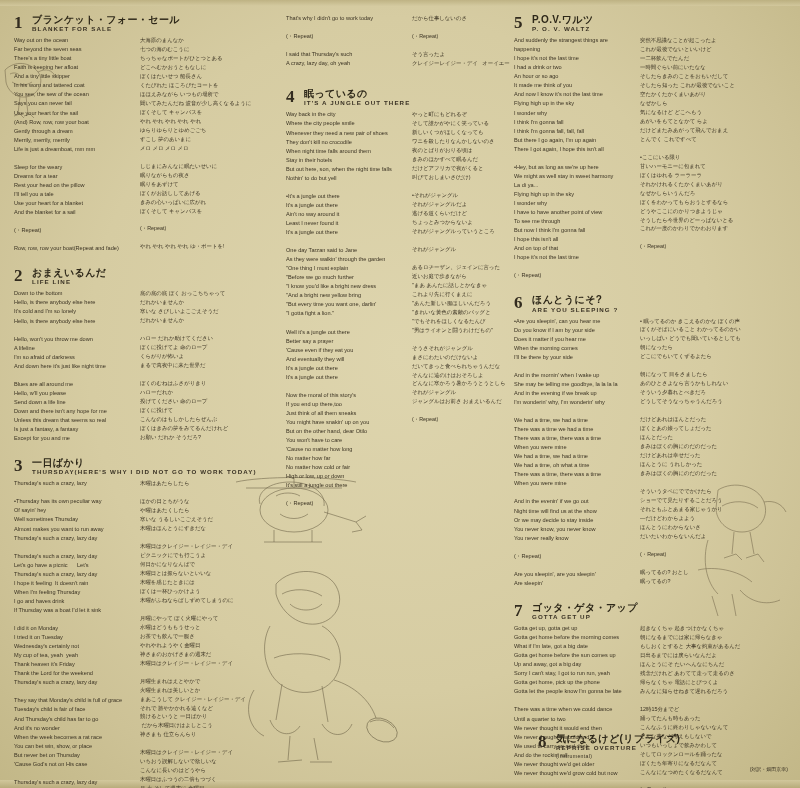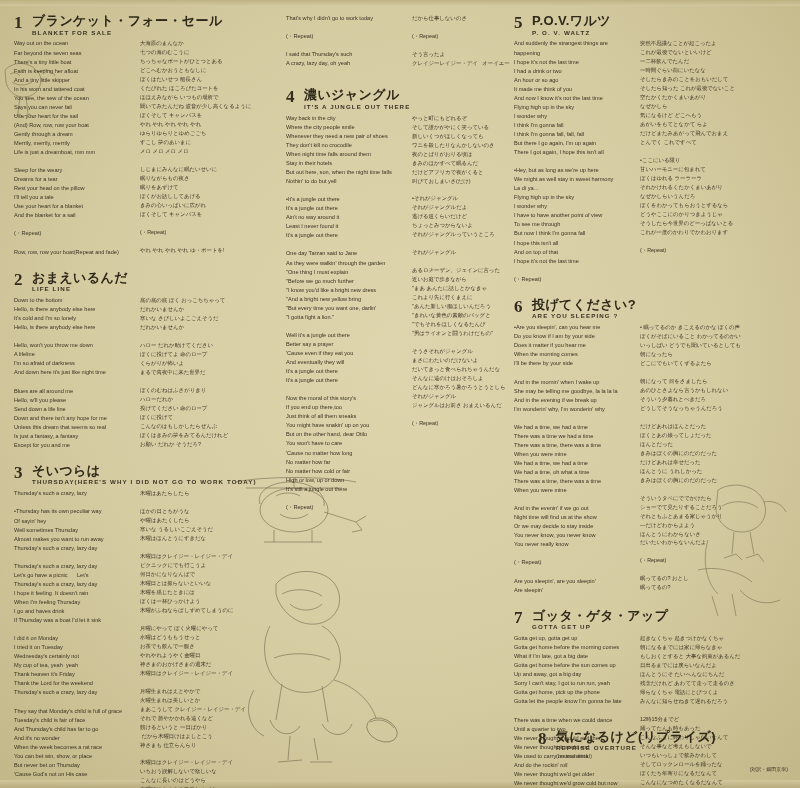--- a/index.html
+++ b/index.html
@@ -34,21 +34,21 @@
 
   .song{margin-bottom:14px;position:relative;}
   .song-head{display:flex;align-items:flex-start;gap:6px;margin-bottom:3px;}
   .num{
     font-family:"Liberation Serif", serif;
     font-size:17px;font-weight:bold;line-height:1;
     color:#332c1f;
     min-width:12px;
   }
   .titles{line-height:1.12;}
-  .title-jp{font-size:13px;font-weight:bold;letter-spacing:.4px;color:#2e2819;}
+  .title-jp{font-size:10px;font-weight:bold;letter-spacing:.4px;color:#2e2819;}
   .title-en{font-size:6.2px;font-weight:bold;letter-spacing:1.1px;color:#3a3224;margin-top:1px;}
 
   .body{display:flex;gap:8px;}
   .lyr{font-size:5.6px;line-height:1.62;white-space:pre-wrap;color:#3b3323;}
   .lyr-en{width:118px;}
   .lyr-jp{width:auto;flex:1;font-size:5.4px;line-height:1.66;}
   .spacer{height:6px;}
 
   
   .ill{position:absolute;pointer-events:none;opacity:.85;}
@@ -244,21 +244,21 @@
 こんなのはもしかしたらぜんぶ
 ぼくはきみの夢をみてるんだけれど
 お願い だれか そうだろ?</div>
       </div>
     </div>
 
     <div class="song">
       <div class="song-head">
         <div class="num">3</div>
         <div class="titles">
-          <div class="title-jp">そいつらは</div>
+          <div class="title-jp">一日ばかり</div>
           <div class="title-en">THURSDAY(HERE'S WHY I DID NOT GO TO WORK TODAY)</div>
         </div>
       </div>
       <div class="body">
         <div class="lyr lyr-en">Thursday's such a crazy, lazy
 
 •Thursday has its own peculiar way
 Of sayin' hey
 Well sometimes Thursday
 Almost makes you want to run away
@@ -372,21 +372,21 @@
 クレイジーレイジー・デイ   オーイエー</div>
       </div>
     </div>
 
     <div class="spacer"></div>
 
     <div class="song">
       <div class="song-head">
         <div class="num">4</div>
         <div class="titles">
-          <div class="title-jp">濃いジャングル</div>
+          <div class="title-jp">眠っているの</div>
           <div class="title-en">IT'S A JUNGLE OUT THERE</div>
         </div>
       </div>
       <div class="body">
         <div class="lyr lyr-en">Way back in the city
 Where the city people smile
 Whenever they need a new pair of shoes
 They don't kill no crocodile
 When night time falls around them
 Stay in their hotels
@@ -529,21 +529,21 @@
 これが一度のかわりでかわおります
 
 (・Repeat)</div>
       </div>
     </div>
 
     <div class="song">
       <div class="song-head">
         <div class="num">6</div>
         <div class="titles">
-          <div class="title-jp">投げてください?</div>
+          <div class="title-jp">ほんとうにそ?</div>
           <div class="title-en">ARE YOU SLEEPING ?</div>
         </div>
       </div>
       <div class="body">
         <div class="lyr lyr-en">•Are you sleepin', can you hear me
 Do you know if I am by your side
 Does it matter if you hear me
 When the morning comes
 I'll be there by your side
 

